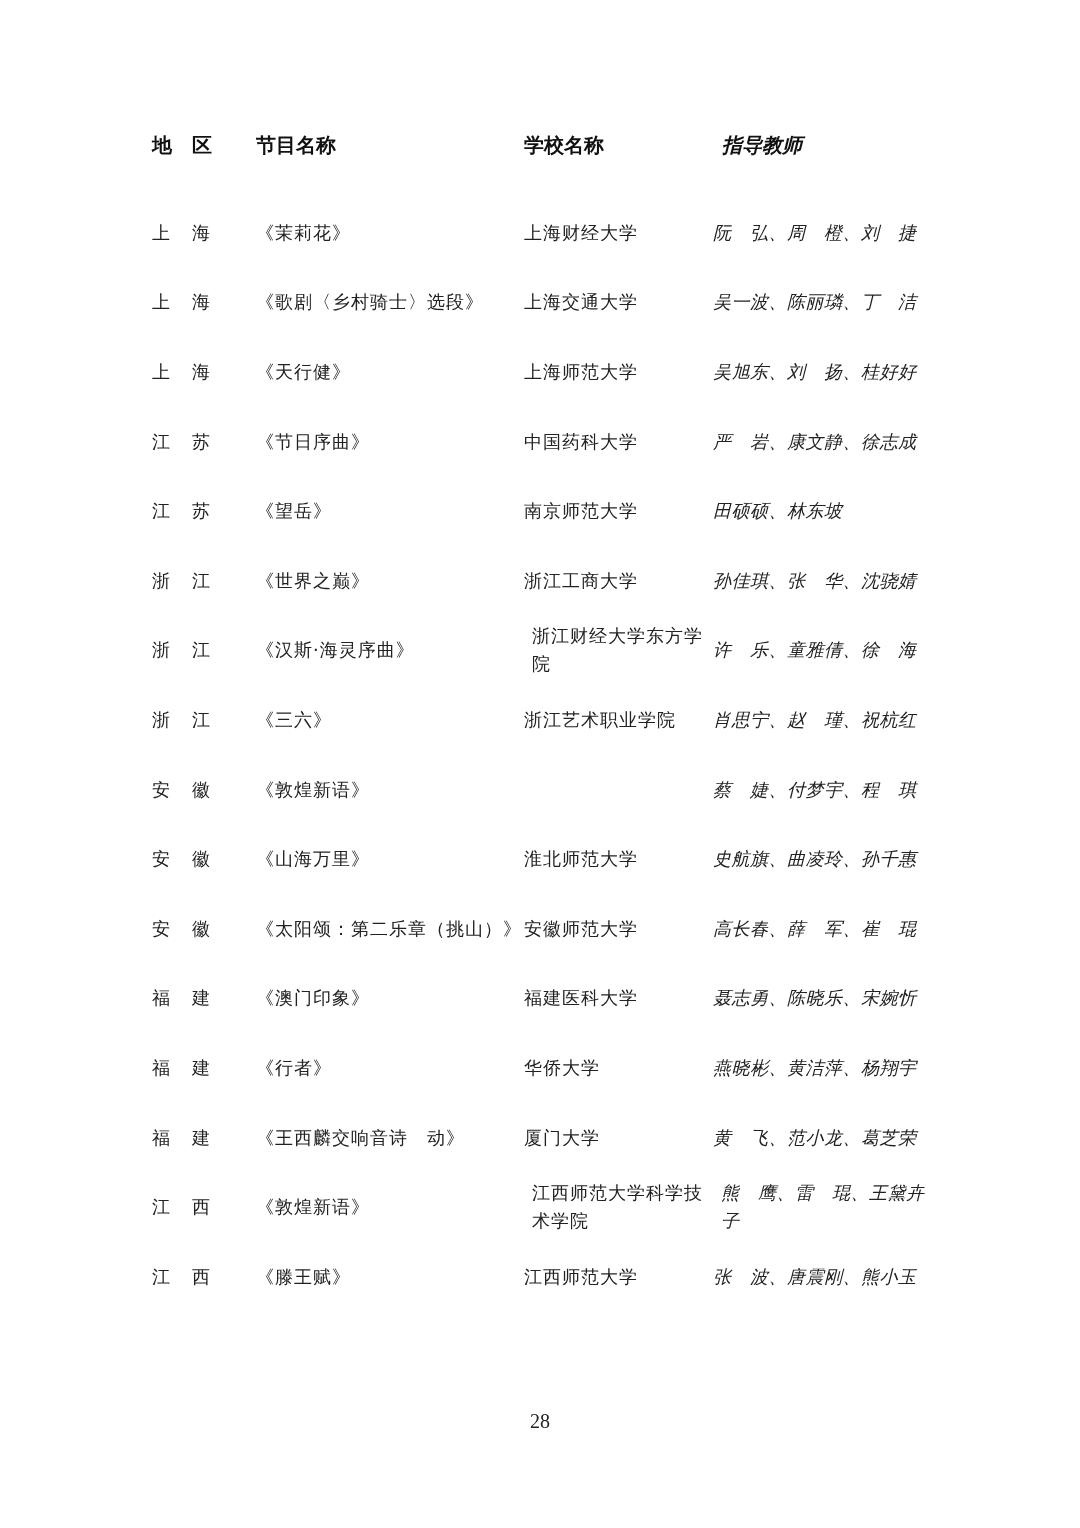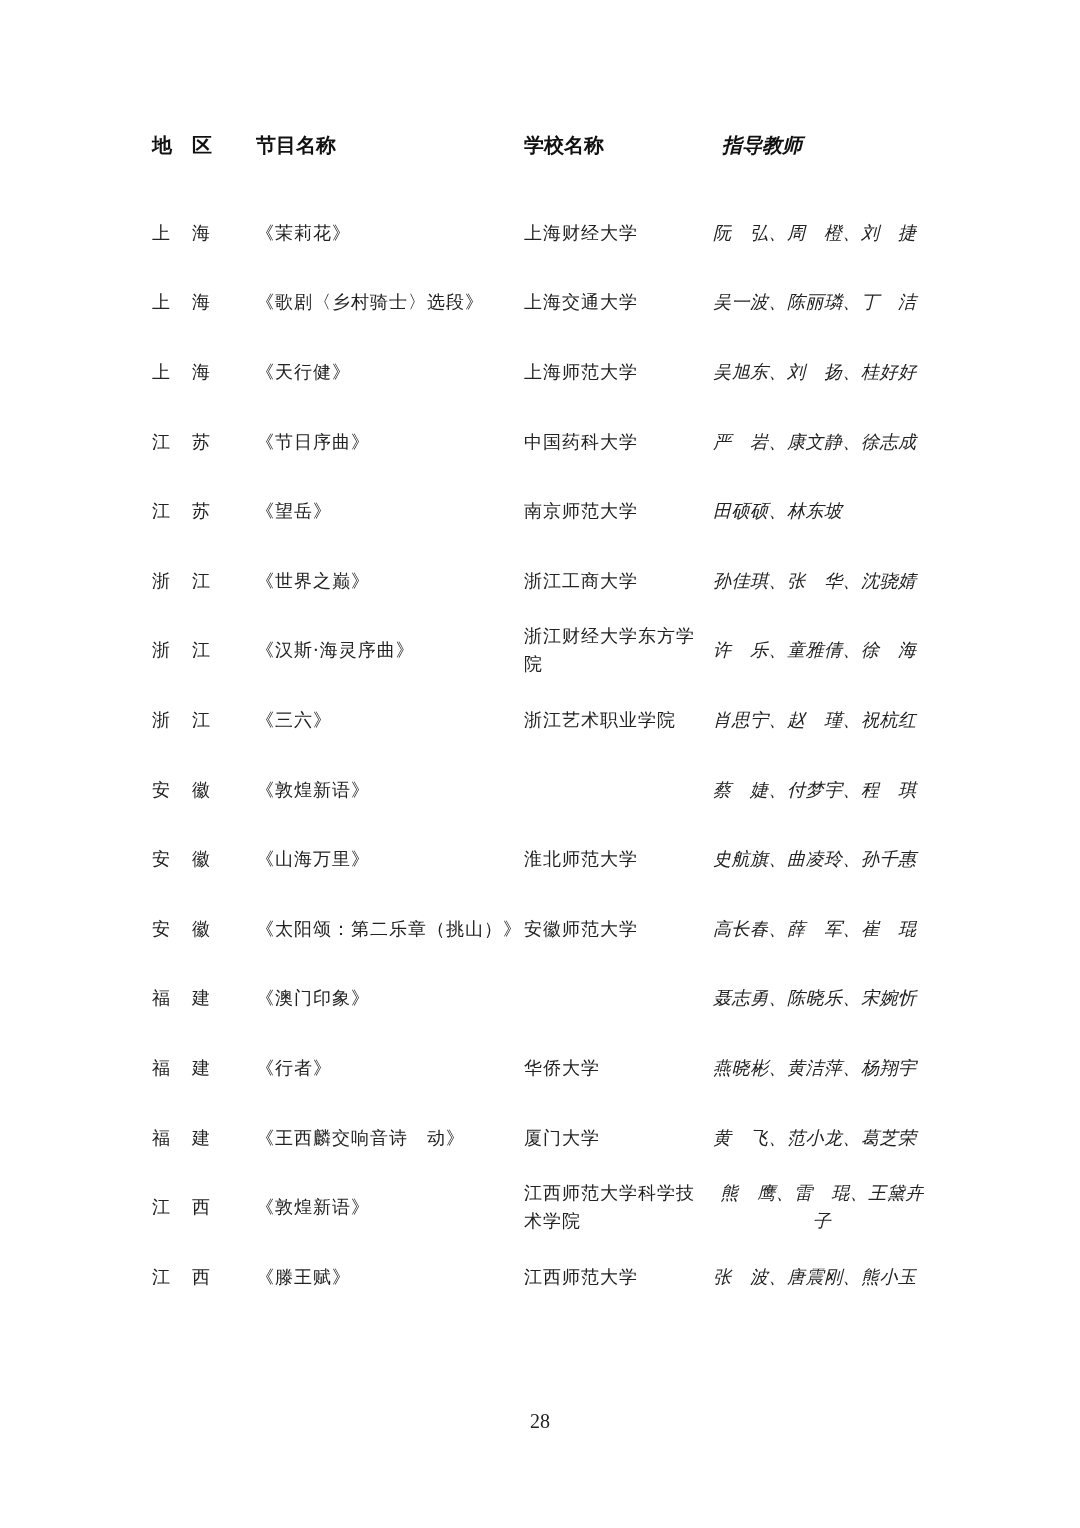--- a/index.html
+++ b/index.html
@@ -62,29 +62,29 @@
       position: absolute;
       top: 0;
       height: 69.6px;
       display: flex;
       align-items: center;
       white-space: pre;
     }
     .row .cell.wrap {
       white-space: normal;
       line-height: 28px;
+      margin-left: 8px;
     }
     .row .col-region {
       letter-spacing: 0;
     }
     .row .col-region .ch1 { display: inline-block; width: 40px; }
     .row .col-teacher {
       width: 218px;
       letter-spacing: 0.5px;
-      text-align: center;
     }
     .row .col-teacher.wrap {
       word-break: break-all;
     }
     .row .col-school.wrap {
       width: 188px;
       word-break: break-all;
     }
     .page-number {
       position: absolute;
@@ -171,20 +171,21 @@
       </div>
       <div class="row" style="top: 696px;">
         <div class="cell col-region"><span class="ch1">安</span><span>徽</span></div>
         <div class="cell col-program">《太阳颂：第二乐章（挑山）》</div>
         <div class="cell col-school">安徽师范大学</div>
         <div class="cell col-teacher">高长春、薛　军、崔　琨</div>
       </div>
       <div class="row" style="top: 765.6px;">
         <div class="cell col-region"><span class="ch1">福</span><span>建</span></div>
         <div class="cell col-program">《澳门印象》</div>
+        <div class="cell col-school">福建医科大学</div>
         <div class="cell col-teacher">聂志勇、陈晓乐、宋婉忻</div>
       </div>
       <div class="row" style="top: 835.2px;">
         <div class="cell col-region"><span class="ch1">福</span><span>建</span></div>
         <div class="cell col-school">华侨大学</div>
         <div class="cell col-program">《行者》</div>
         <div class="cell col-teacher">燕晓彬、黄洁萍、杨翔宇</div>
       </div>
       <div class="row" style="top: 904.8px;">
         <div class="cell col-region"><span class="ch1">福</span><span>建</span></div>

